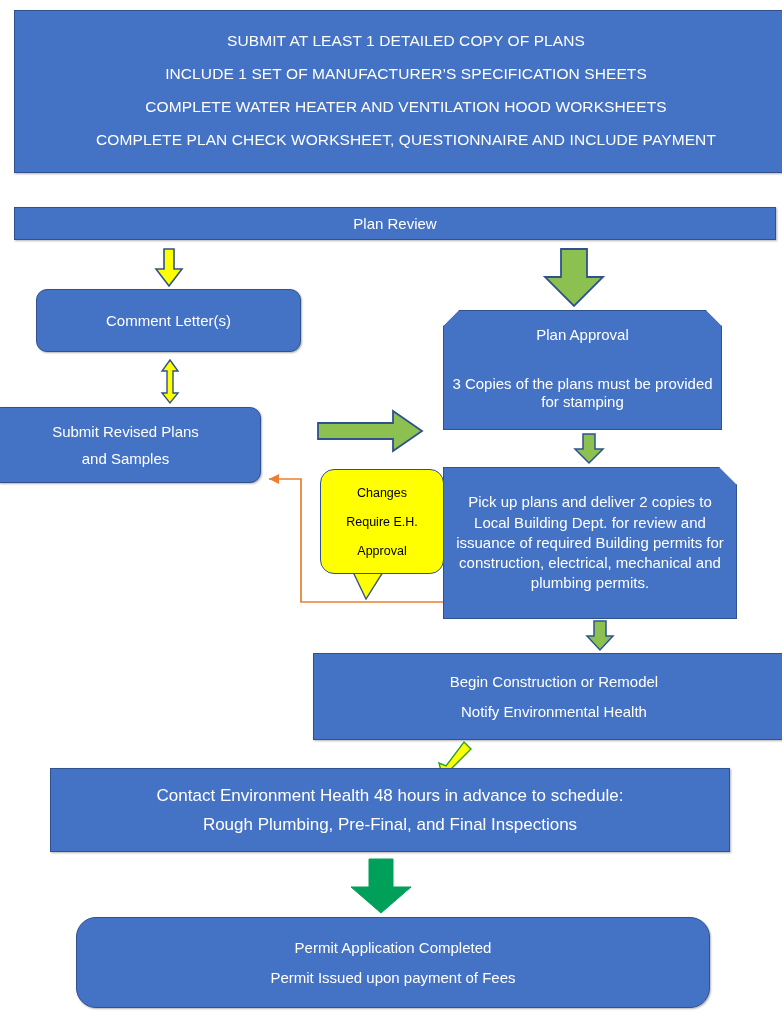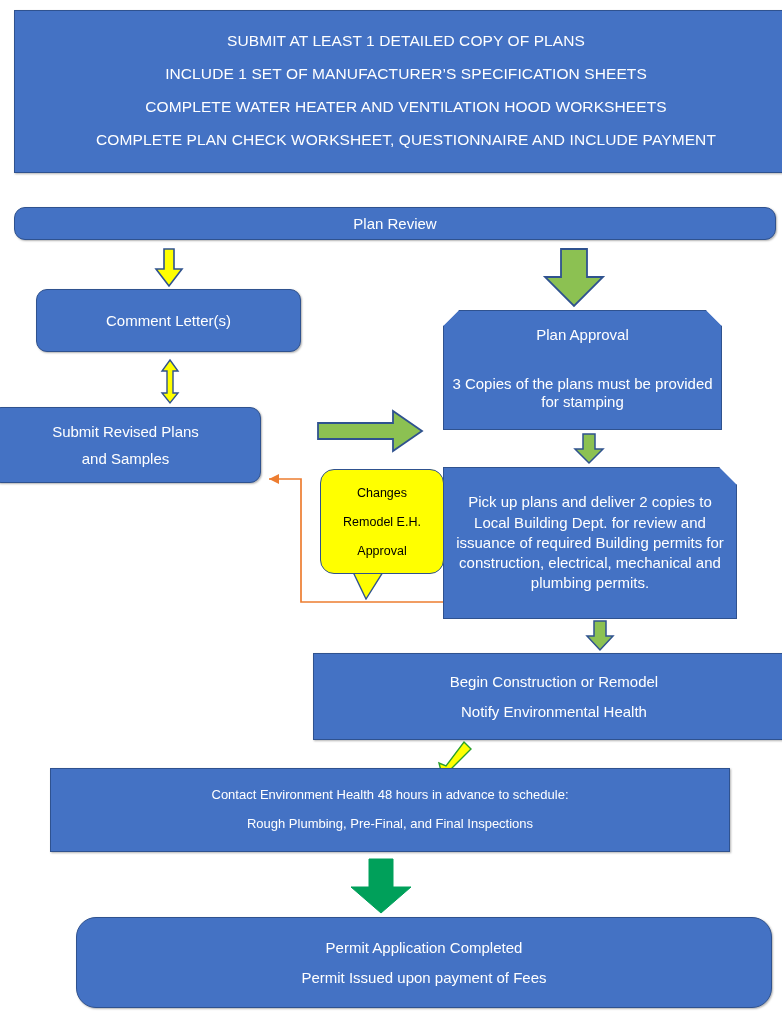--- a/index.html
+++ b/index.html
@@ -48,21 +48,20 @@
     padding: 14px 0 16px 0;
     box-shadow: 1px 1px 2px rgba(0,0,0,0.30);
   }
   #node-plan-review {
     left: 14px;
     top: 207px;
     width: 762px;
     height: 33px;
     font-size: 15px;
     box-shadow: 1px 1px 2px rgba(0,0,0,0.30);
-    border-radius: 11px;
   }
   #node-comment-letter {
     left: 36px;
     top: 289px;
     width: 265px;
     height: 63px;
     border-radius: 11px;
     font-size: 15px;
     box-shadow: 1px 1px 2px rgba(0,0,0,0.30);
   }
@@ -126,29 +125,29 @@
     font-size: 15px;
     justify-content: space-around;
     padding: 12px 0;
     box-shadow: 1px 1px 2px rgba(0,0,0,0.30);
   }
   #node-contact-eh {
     left: 50px;
     top: 768px;
     width: 680px;
     height: 84px;
-    font-size: 13px;
+    font-size: 17px;
     justify-content: space-around;
     padding: 12px 0;
     box-shadow: 1px 1px 2px rgba(0,0,0,0.30);
   }
   #node-permit-complete {
     left: 76px;
     top: 917px;
-    width: 696px;
+    width: 634px;
     height: 91px;
     border-radius: 20px;
     font-size: 15px;
     justify-content: space-around;
     padding: 14px 8px;
     box-shadow: 1px 1px 2px rgba(0,0,0,0.30);
   }
   
   #callout-changes {
     position: absolute;
@@ -244,21 +243,21 @@
     <polygon points="10,0 22,0 22,15 30,15 16,29 2,15 10,15" fill="#8CC152" stroke="#2F528F" stroke-width="1.5"></polygon>
   </svg>
 
   <svg class="arrow-svg" id="connector-orange" width="200" height="145" viewBox="0 0 200 145">
     <path d="M 196 132 L 46 132 L 46 9 L 14 9" fill="none" stroke="#ED7D31" stroke-width="1.7"></path>
     <polygon points="14,9 24,4 24,14" fill="#ED7D31"></polygon>
   </svg>
 
   <div id="callout-changes">
     <span>Changes</span>
-    <span>Remodel E.H.</span>
+    <span>Require E.H.</span>
     <span>Approval</span>
   </div>
   <svg id="callout-tail" width="40" height="28" viewBox="0 0 40 28">
     <polygon points="0,0 30,0 13,27" fill="#FFFF00" stroke="#2F528F" stroke-width="1.4"></polygon>
     <line x1="1" y1="0" x2="29" y2="0" stroke="#FFFF00" stroke-width="3"></line>
   </svg>
 
   <div class="node" id="node-pickup">
     <span class="shape"></span>
     <span class="line">Pick up plans and deliver 2 copies to Local Building Dept. for  review and issuance of required Building permits for construction, electrical, mechanical and plumbing permits.</span>

